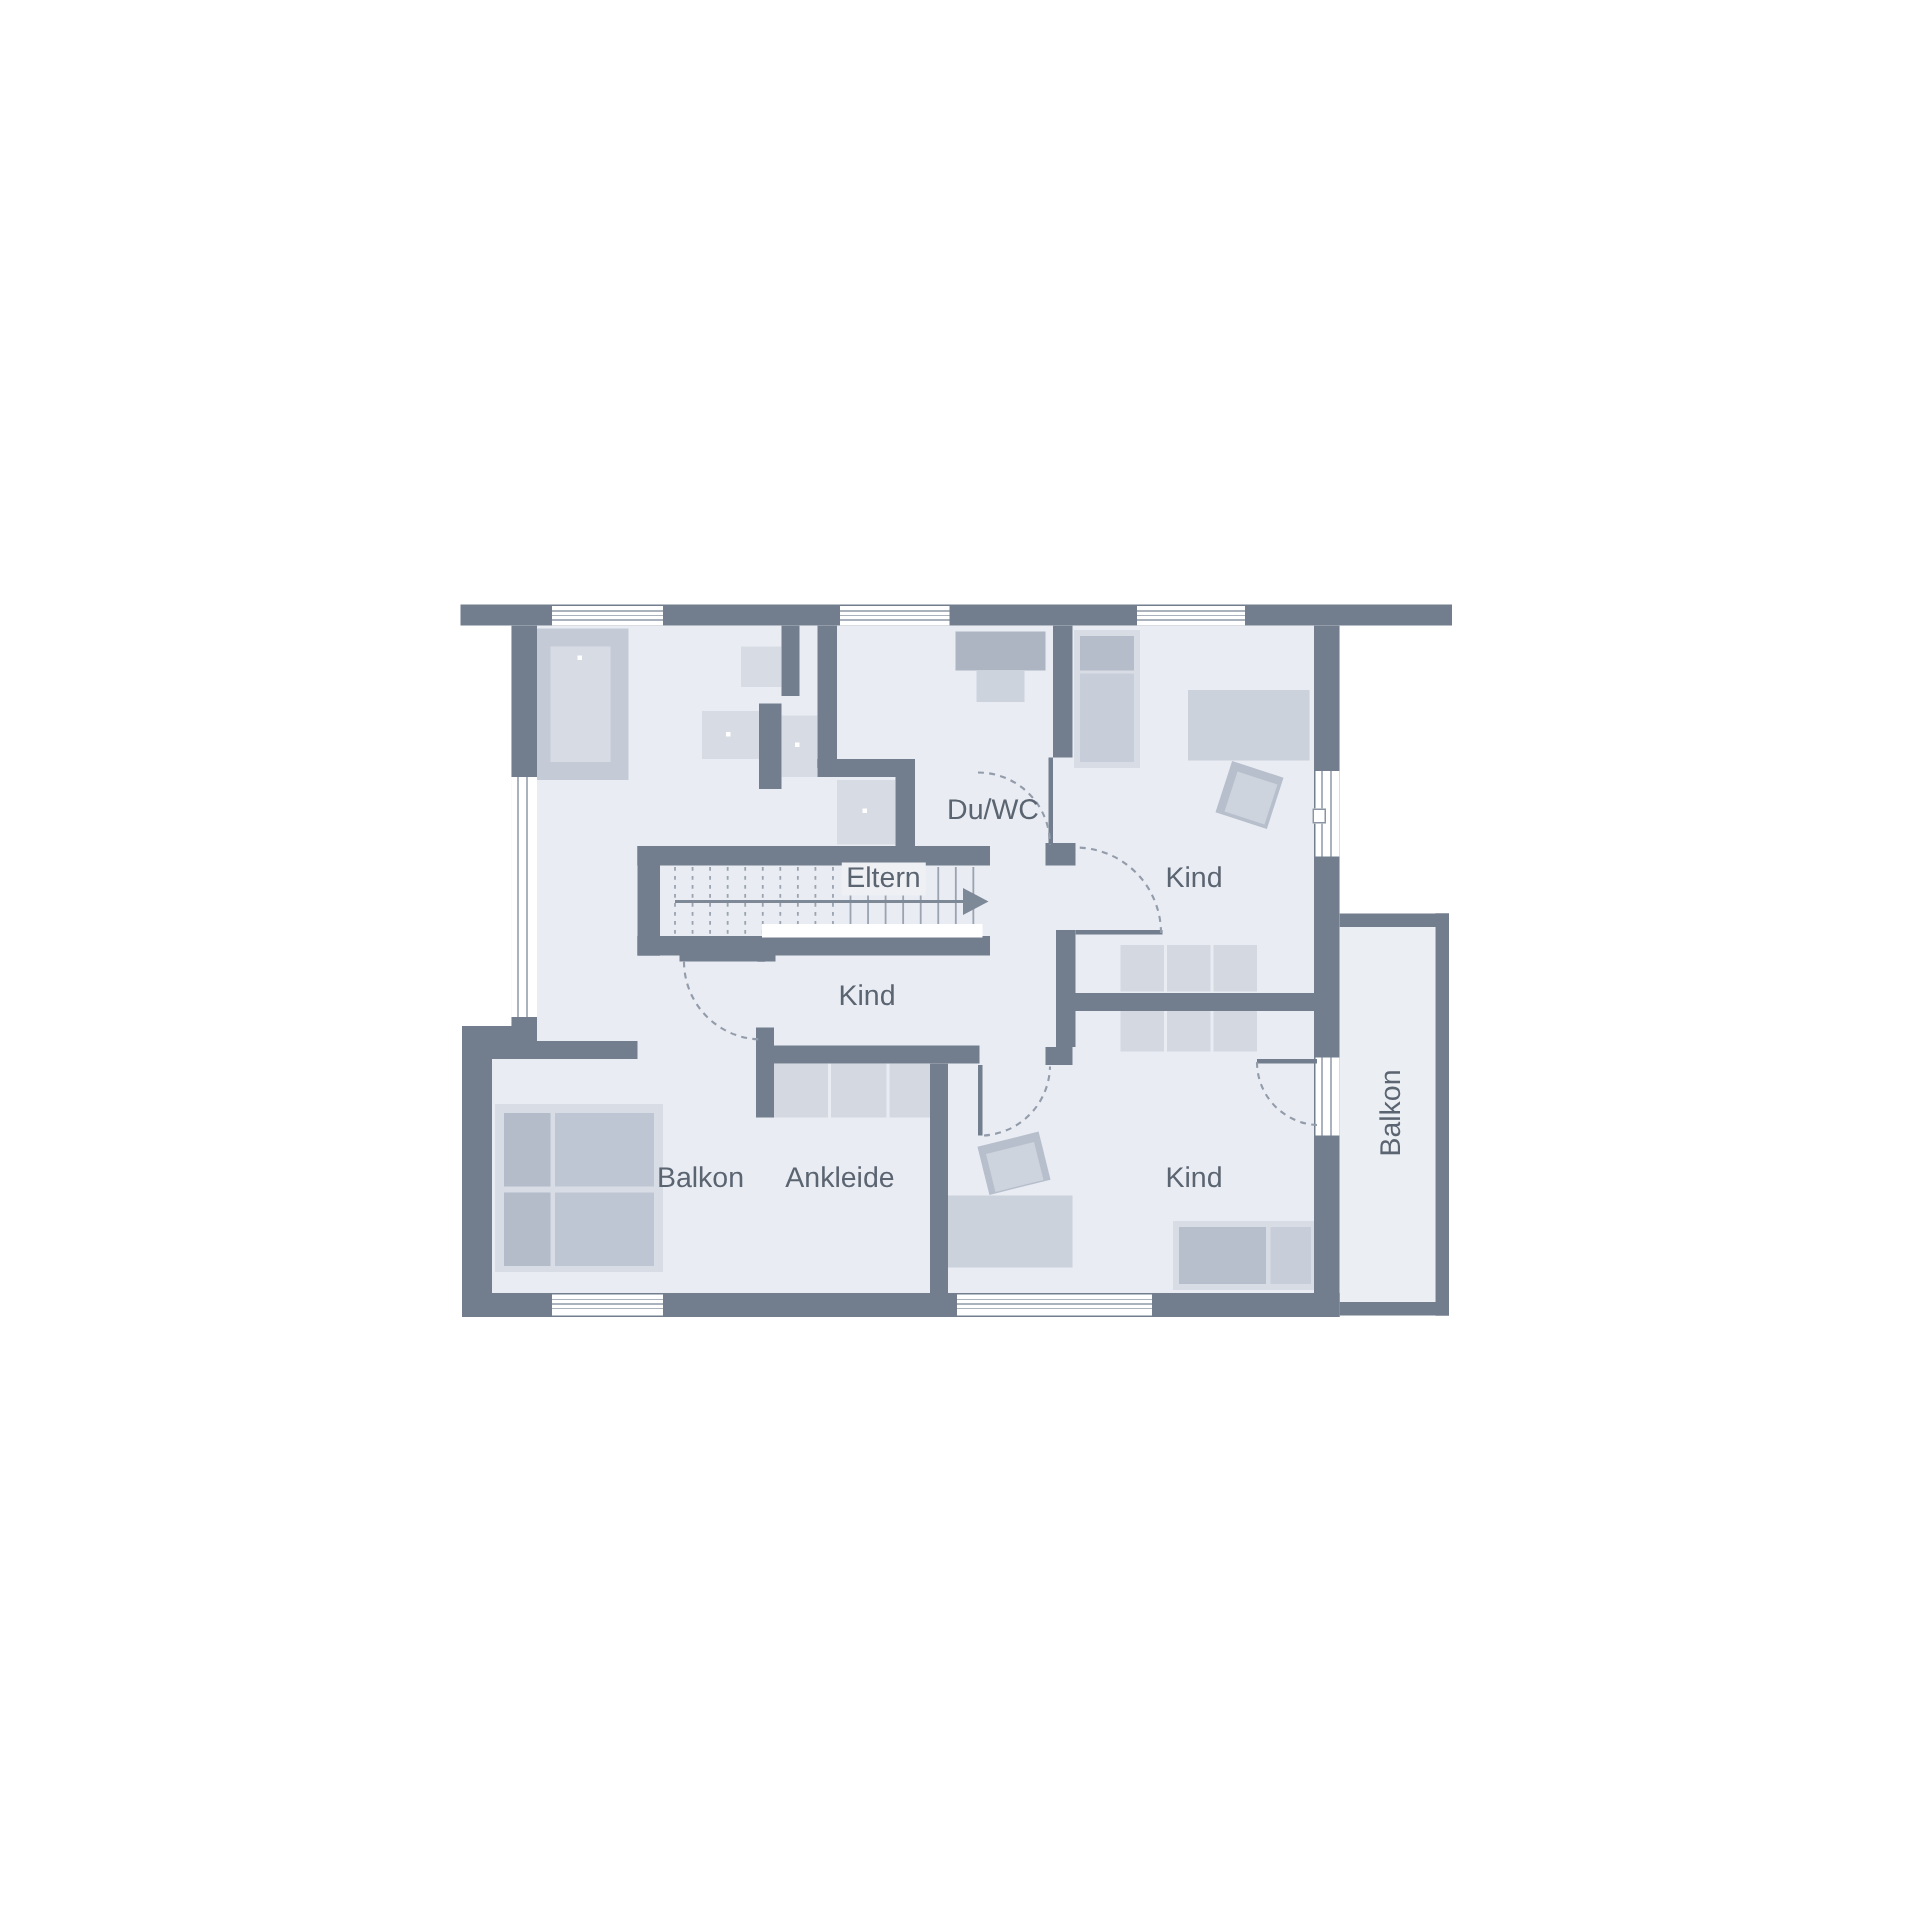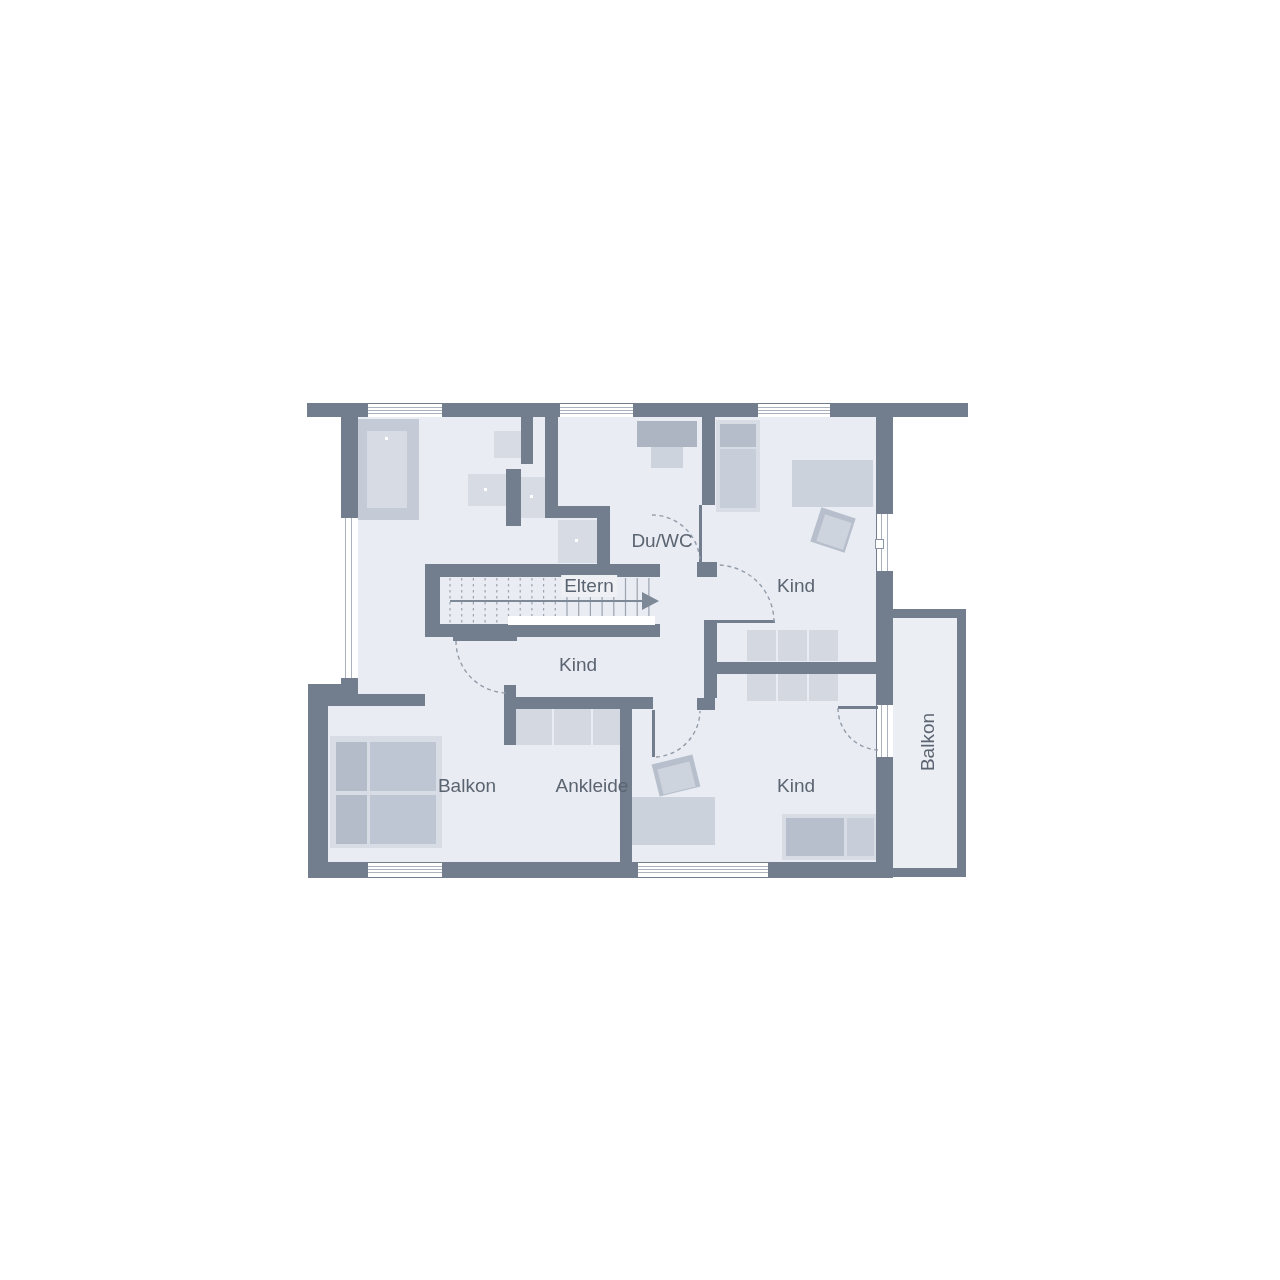--- a/index.html
+++ b/index.html
@@ -165,17 +165,17 @@
       <path d="M 838 708 A 42 42 0 0 0 878 750"></path>
       <path d="M 456 641 A 52 52 0 0 0 508 693"></path>
     </g>
   </svg>
 
   <div class="lbl" style="left:662px;top:541px;">Du/WC</div>
   <div class="lbl lbl-bg" style="left:589px;top:586px;">Eltern</div>
   <div class="lbl" style="left:796px;top:586px;">Kind</div>
   <div class="lbl" style="left:578px;top:665px;">Kind</div>
   <div class="lbl" style="left:467px;top:786px;">Balkon</div>
-  <div class="lbl" style="left:592px;top:786px;">Ankleide</div>
+  <div class="lbl" style="left:560px;top:786px;">Ankleide</div>
   <div class="lbl" style="left:796px;top:786px;">Kind</div>
   <div class="lbl lbl-rot" style="left:928px;top:742px;">Balkon</div>
 
 </div>
 
 </body></html>

